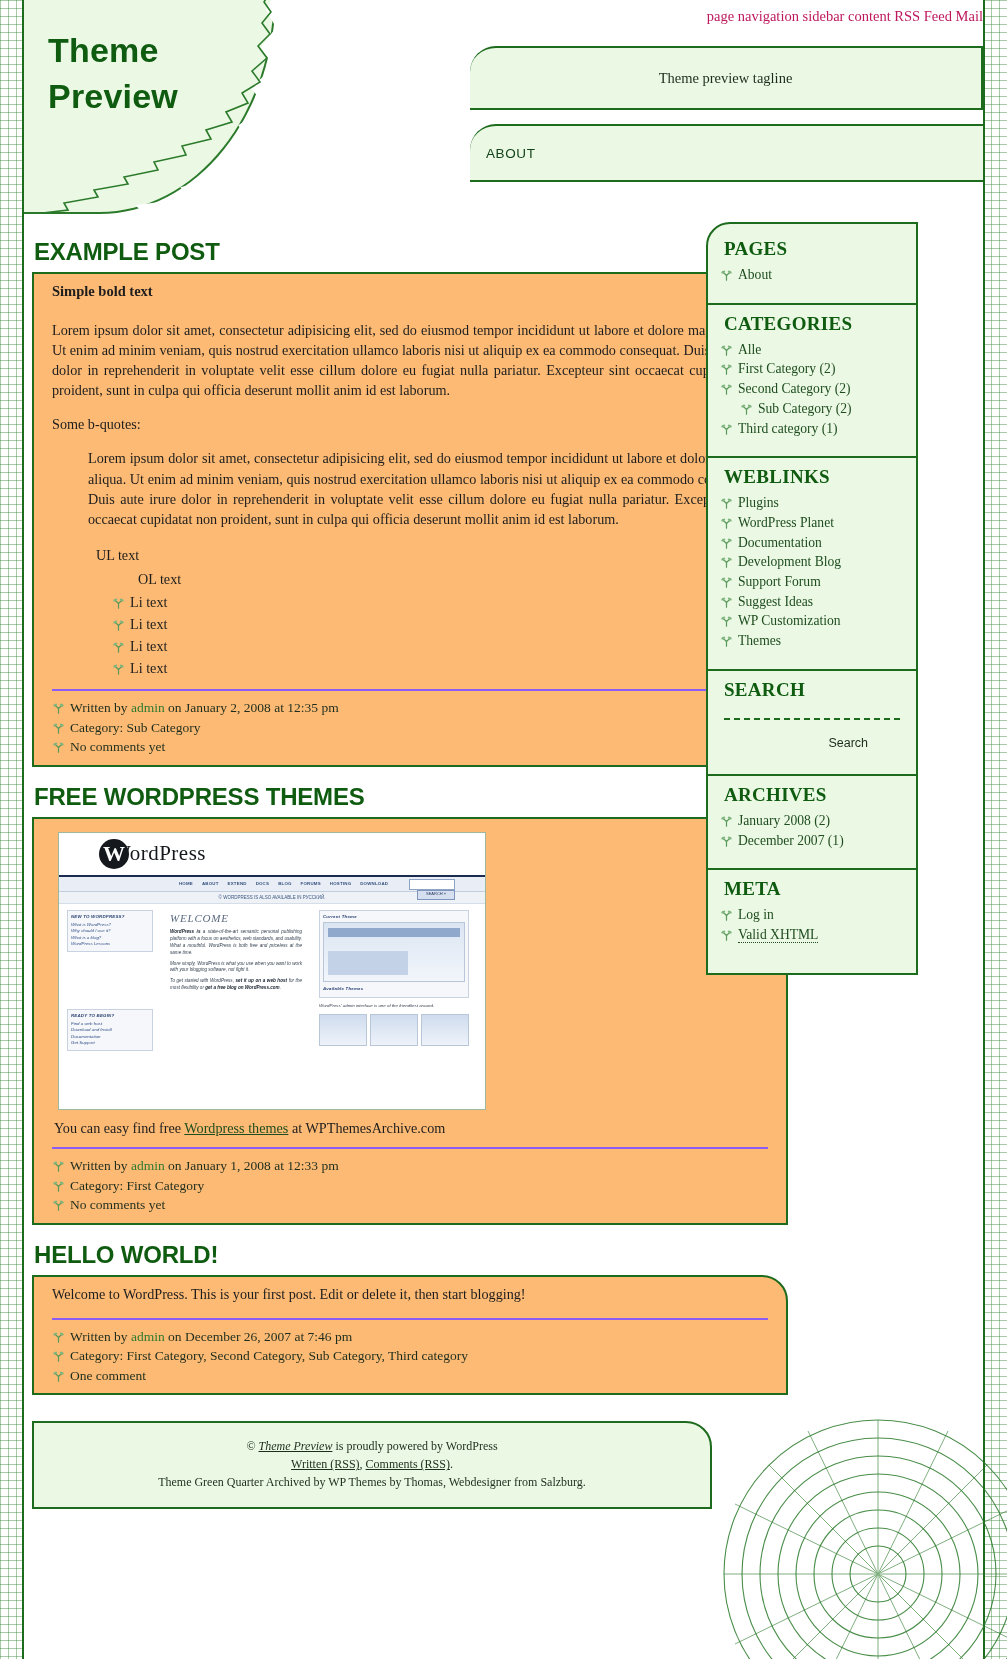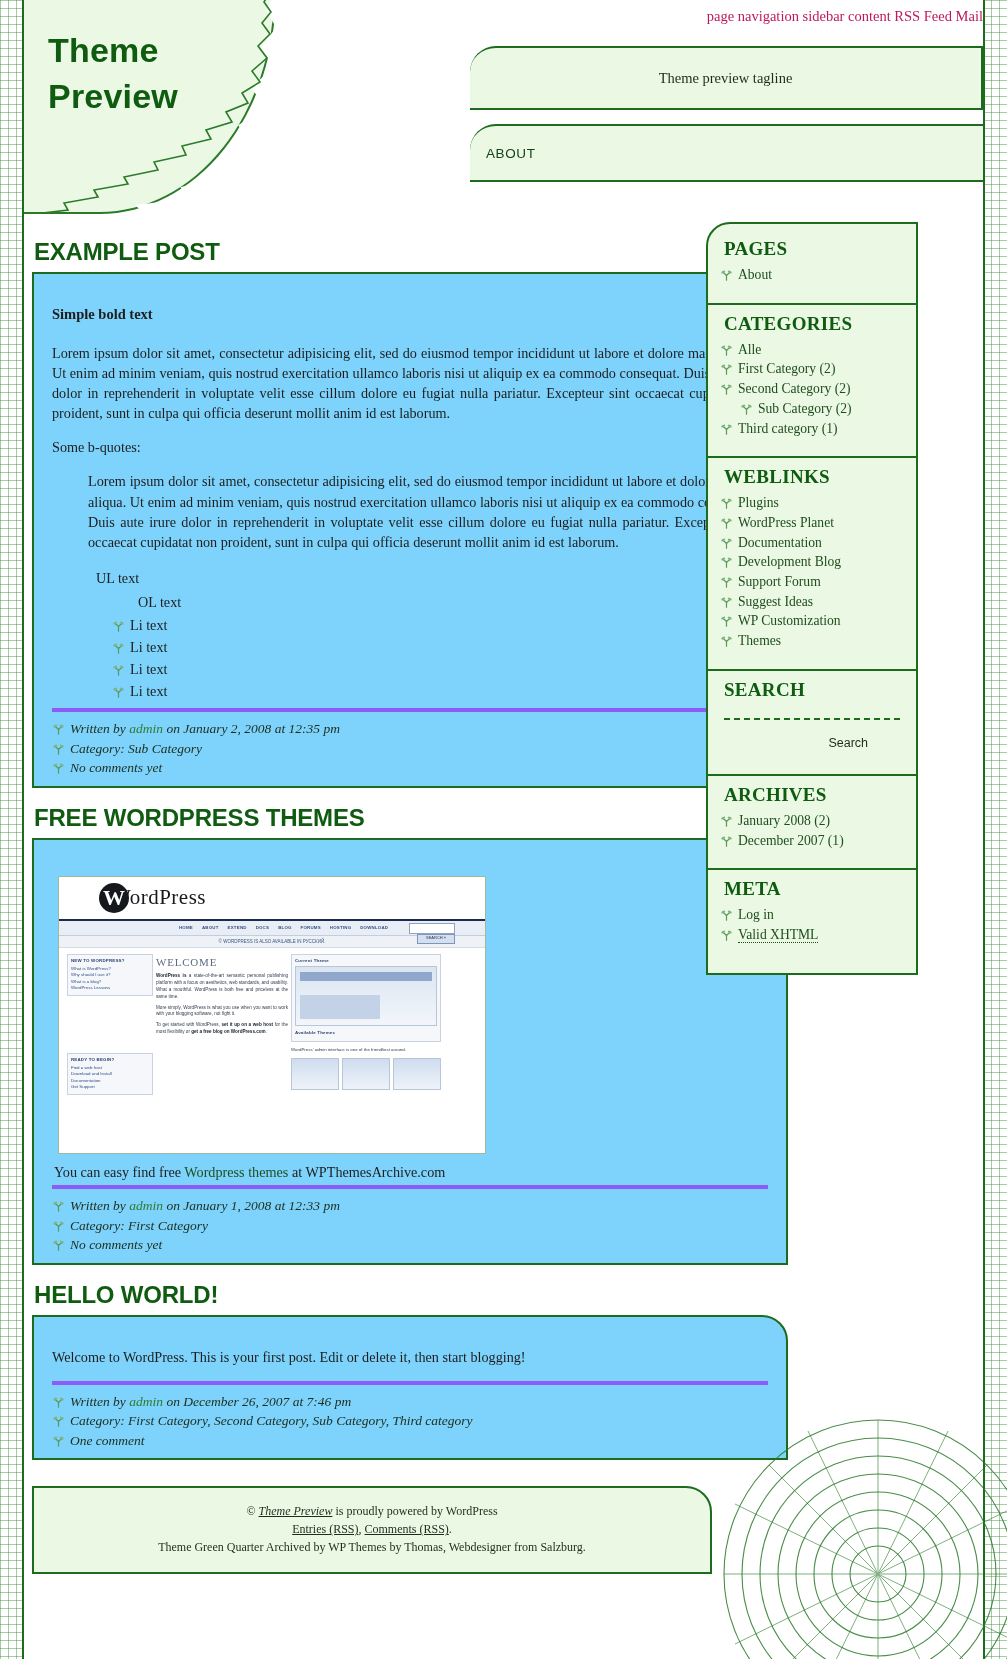--- a/index.html
+++ b/index.html
@@ -95,68 +95,68 @@
 
   
   .post-title{
     font-family:"Liberation Sans","DejaVu Sans",sans-serif;
     font-weight:bold;font-size:24px;color:#0f5b10;
     text-transform:uppercase;
     margin:16px 0 6px 2px;
     letter-spacing:-.2px;
   }
   .post-box{
-    background:#7dd3fc;
+    background:#fdba74;
     border:2px solid #1d6b1d;
     border-radius:0 26px 0 0;
-    padding:30px 18px 8px 18px;
+    padding:7px 18px 8px 18px;
     position:relative;
   }
   .post-box p{margin:0 0 14px 0;font-size:14.2px;line-height:1.42;text-align:justify;}
   .post-box p.bold{font-weight:bold;font-size:14.5px;margin-bottom:18px;text-align:left;}
   .post-box blockquote{
     margin:0 10px 14px 36px;font-size:14.2px;line-height:1.42;text-align:justify;
   }
   .lst{margin:0 0 6px 0;padding:0;list-style:none;}
   .lst .ul-text{margin-left:44px;font-size:14.2px;line-height:1.7;}
   .lst .ol-text{margin-left:86px;font-size:14.2px;line-height:1.7;}
   .lst .li-text{margin-left:60px;font-size:14.2px;line-height:1.55;}
 
   .leaf{
     display:inline-block;width:13px;height:13px;
     vertical-align:-2px;margin-right:5px;
   }
 
   .meta{
-    border-top:4px solid #8b5cf6;
-    padding-top:7px;font-style:italic;
+    border-top:2px solid #8b5cf6;
+    margin-top:10px;padding-top:7px;
   }
   .meta div{font-size:13.5px;line-height:1.45;color:#1d2d1d;}
-  .meta a,.inline-link{color:#1f4d1f;cursor:pointer;}
+  .meta a,.inline-link{color:#1f4d1f;text-decoration:underline;cursor:pointer;}
   .meta .author{color:#2f7a2f;}
 
   
   .shot{
     width:426px;height:276px;margin:6px 0 10px 6px;
     border:1px solid #9db89d;background:#ffffff;position:relative;overflow:hidden;
     font-family:"Liberation Sans","DejaVu Sans",sans-serif;
   }
   .shot .wp-head{height:42px;border-bottom:2px solid #1b2b50;display:flex;align-items:center;padding-left:52px;}
   .shot .wp-logo{
     position:absolute;left:40px;top:6px;width:30px;height:30px;border-radius:50%;
     background:#15181c;color:#fff;font-family:"Liberation Serif",serif;
     display:flex;align-items:center;justify-content:center;font-size:22px;font-weight:bold;
   }
   .shot .wp-word{font-family:"Liberation Serif","DejaVu Serif",serif;font-size:21px;color:#15181c;letter-spacing:.5px;}
   .shot .wp-nav{height:14px;background:#e9eef6;border-bottom:1px solid #c2cede;display:flex;align-items:center;padding-left:120px;gap:9px;}
   .shot .wp-nav b{font-size:4.4px;color:#35507e;font-weight:bold;letter-spacing:.2px;}
   .shot .wp-search{position:absolute;right:30px;top:46px;width:44px;height:9px;border:1px solid #8ea4c4;background:#fff;}
   .shot .wp-searchbtn{position:absolute;right:30px;top:57px;width:36px;height:8px;background:#d6dff0;border:1px solid #7e96bb;font-size:4px;color:#22365c;text-align:center;}
   .shot .wp-ru{height:11px;background:#eef2f7;border-bottom:1px solid #d5dde8;font-size:4.5px;color:#3b5580;display:flex;align-items:center;justify-content:center;}
-  .shot .wp-main{display:flex;padding:6px 8px;gap:3px;}
+  .shot .wp-main{display:flex;padding:6px 8px;gap:17px;font-style:italic;}
   .shot .col-a{width:86px;}
   .shot .col-b{width:132px;}
   .shot .col-c{width:150px;}
   .shot .bx{border:1px solid #c8d2e0;background:#f5f7fb;padding:3px;margin-bottom:5px;}
   .shot .bx h5{margin:0 0 3px 0;font-size:4.4px;color:#2b4372;letter-spacing:.2px;}
   .shot .bx li{font-size:4.4px;color:#2f4f86;list-style:none;margin:1.5px 0;}
   .shot .welcome{font-family:"Liberation Serif",serif;font-size:11px;color:#5b6b80;margin:2px 0 5px 0;letter-spacing:.8px;}
   .shot .ptxt{font-size:4.6px;line-height:1.5;color:#33404f;margin:0 0 4px 0;}
   .shot .ptxt b{color:#16202c;}
   .shot .shotimg{border:1px solid #b9c6d8;background:linear-gradient(#dbe5f2,#f2f6fb);height:58px;margin-bottom:4px;position:relative;}
@@ -782,21 +782,21 @@
     </div>
   </div>
 
   <div class="footer-gap"></div>
 
   <div class="footer">
     <div>
       <span>© </span><i class="lnk">Theme Preview</i><span> is proudly powered by WordPress</span>
     </div>
     <div>
-      <span class="lnk">Entries (RSS)</span><span>, </span><span class="lnk">Comments (RSS)</span><span>.</span>
+      <span class="lnk">Written (RSS)</span><span>, </span><span class="lnk">Comments (RSS)</span><span>.</span>
     </div>
     <div>Theme Green Quarter Archived by WP Themes by Thomas, Webdesigner from Salzburg.</div>
   </div>
 
   <svg class="mandala" viewBox="0 0 330 330">
     <g fill="none" stroke="#2a7a2a" stroke-width="1.1" opacity=".85">
       <circle cx="165" cy="165" r="28"></circle>
       <circle cx="165" cy="165" r="46"></circle>
       <circle cx="165" cy="165" r="64"></circle>
       <circle cx="165" cy="165" r="82"></circle>

